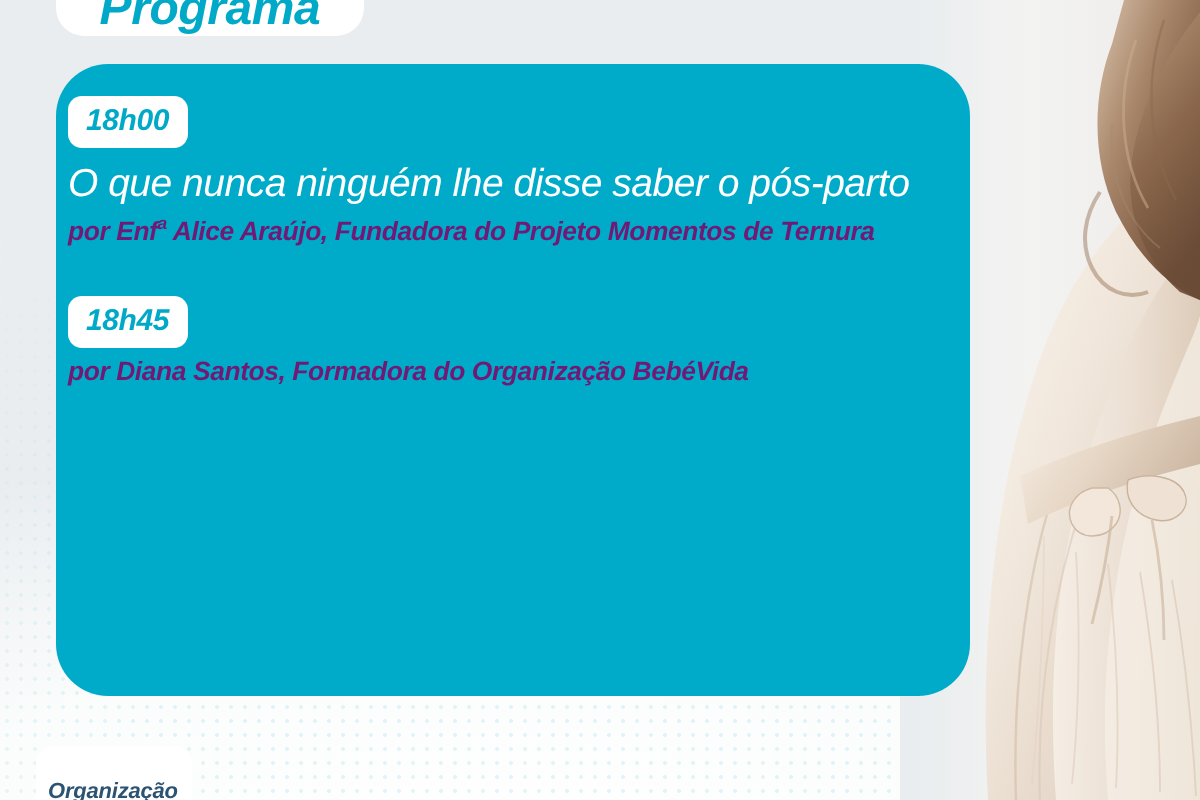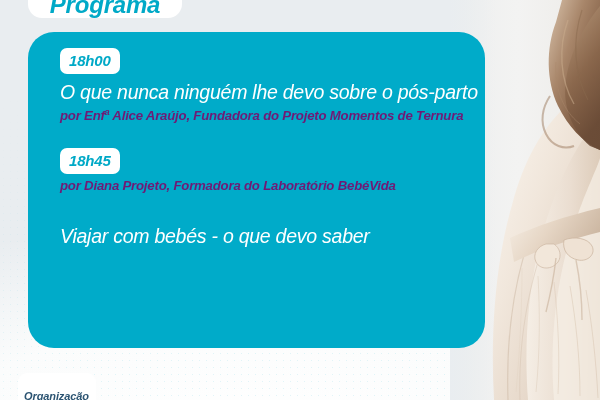--- a/index.html
+++ b/index.html
@@ -93,21 +93,21 @@
 
   
   .program-card {
     position: absolute;
     left: 28px;
     top: 32px;
     width: 457px;
     height: 316px;
     background: #00abc9;
     border-radius: 26px;
-    padding: 14px 22px 10px 32px;
+    padding: 14px 22px 10px 6px;
   }
 
   .session { padding-top: 2px; }
   .session + .session { margin-top: 22px; }
 
   .time-badge {
     display: inline-block;
     background: #ffffff;
     color: #00a9c7;
     font-size: 15px;
@@ -249,31 +249,30 @@
 <div class="stage">
 
   <div class="title-pill">
     <span class="title-text">Programa</span>
   </div>
 
   <div class="program-card">
 
     <div class="session">
       <span class="time-badge">18h00</span>
-      <div class="session-title">O que nunca ninguém lhe devo sobre o pós-parto</div>
+      <div class="session-title">O que nunca ninguém lhe disse saber o pós-parto</div>
       <div class="session-speaker"><span>por Enf</span><sup>a</sup><span> Alice Araújo, Fundadora do Projeto Momentos de Ternura</span></div>
     </div>
 
     <div class="session">
       <span class="time-badge">18h45</span>
-      <div class="session-speaker"><span>por Diana Projeto, Formadora do Laboratório BebéVida</span><sup></sup><span></span></div>
+      <div class="session-speaker"><span>por Diana Santos, Formadora do Organização BebéVida</span><sup></sup><span></span></div>
     </div>
 
     <div class="session">
-      <div class="session-title">Viajar com bebés - o que devo saber</div>
     </div>
 
   </div>
 
   <div class="org-box">
     <span class="org-label">Organização</span>
   </div>
 
 </div>
 

